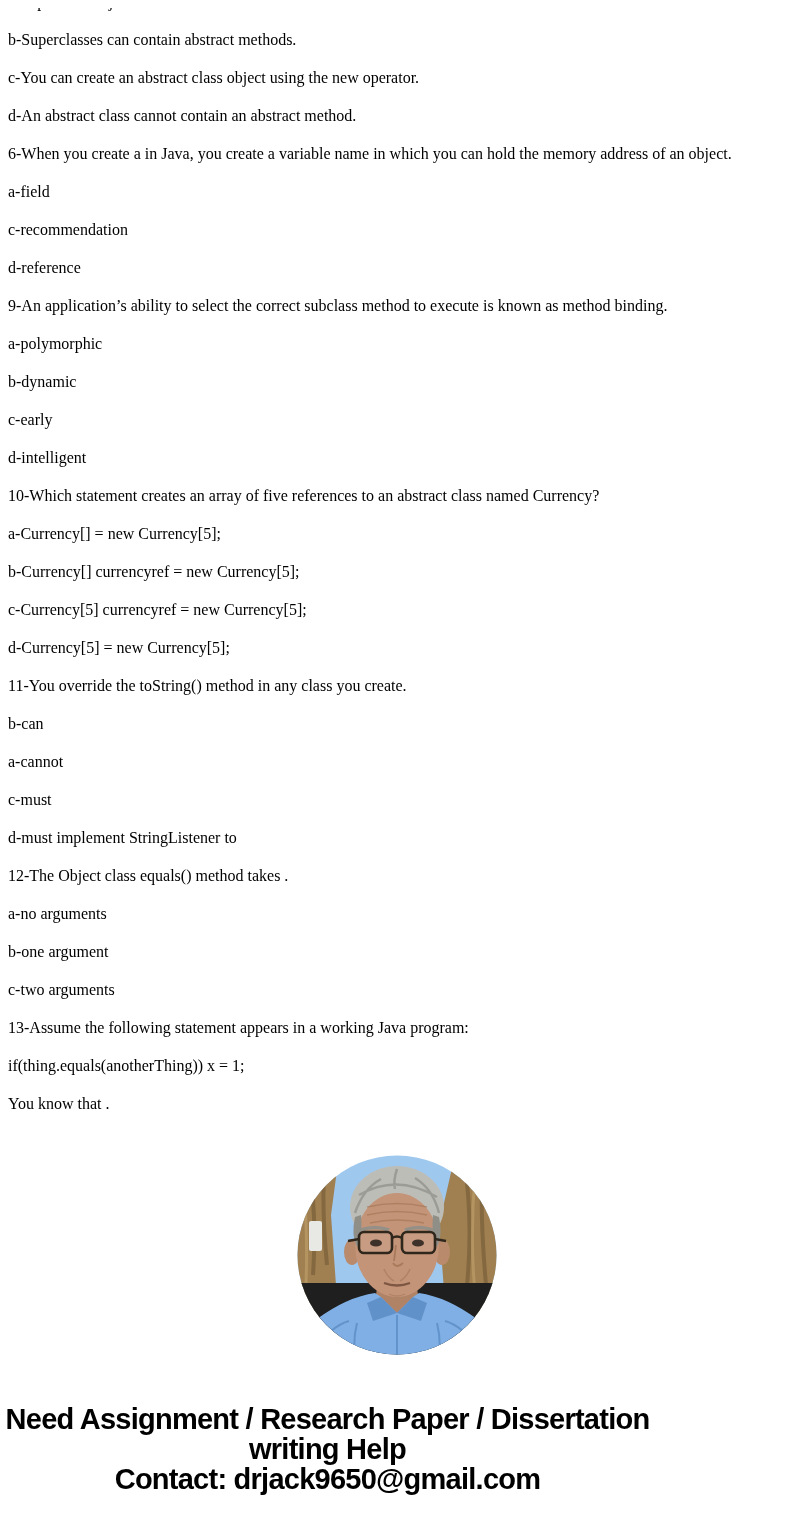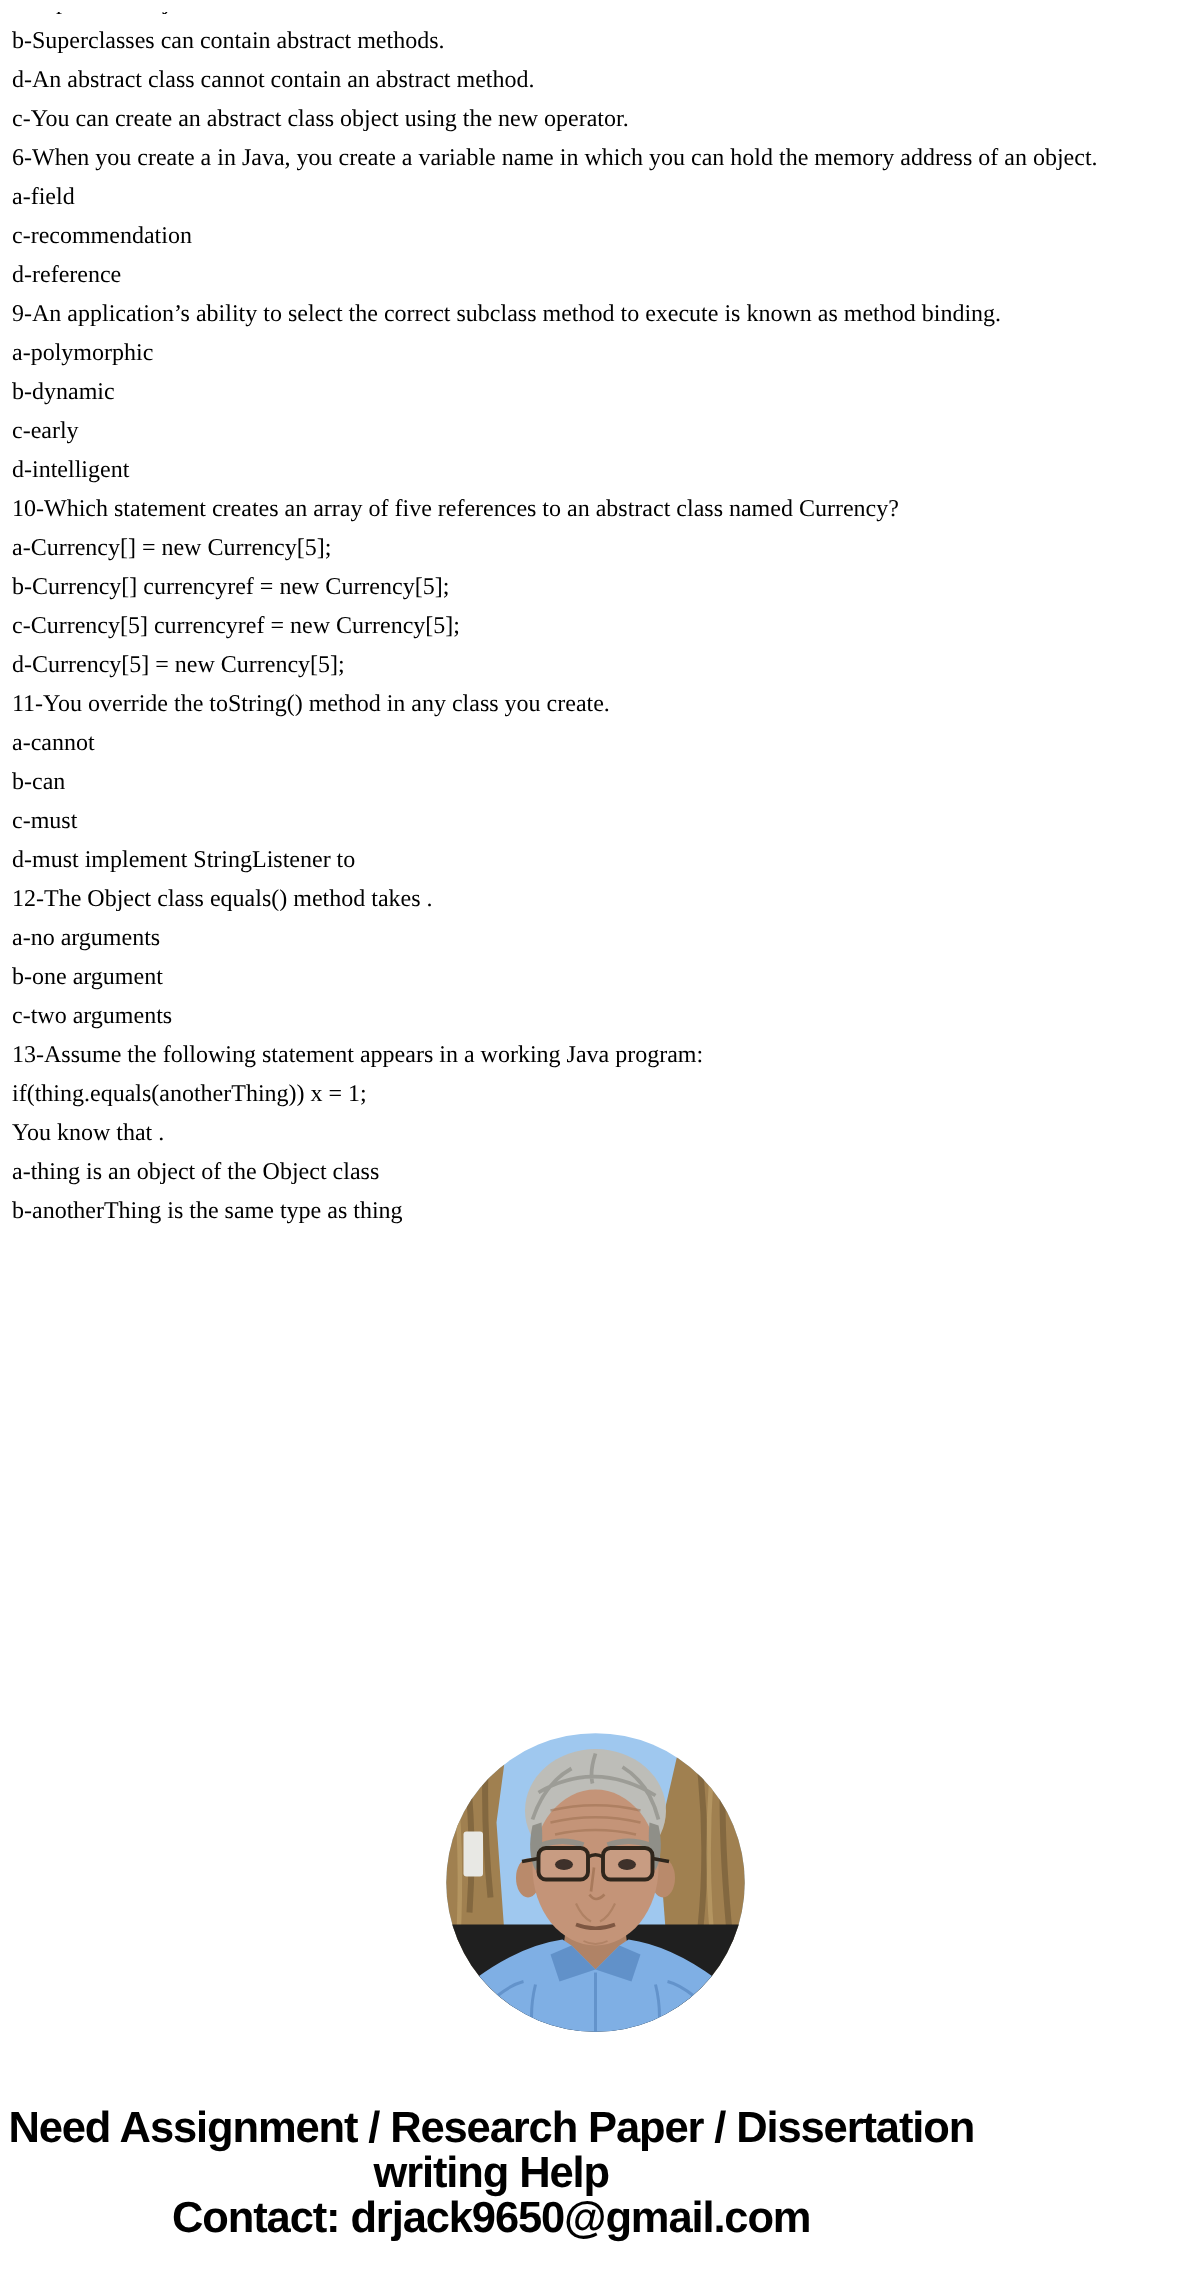--- a/index.html
+++ b/index.html
@@ -12,21 +12,21 @@
   }
   .doc-clip {
     position: absolute;
     top: 8px; left: 8px; right: 8px;
     height: 1115px;
     overflow: hidden;
   }
   .doc-clip p {
     font-size: 16px;
     line-height: 18px;
-    margin: 8px 0;
+    margin: 20px 0;
     color: #000000;
     white-space: nowrap;
   }
   .doc-clip p:first-child { margin-top: -15px; }
   .portrait {
     position: absolute;
     top: 1155px; left: 297px;
     width: 200px; height: 200px;
   }
   .footer {
@@ -42,39 +42,39 @@
     color: #000000;
   }
   .footer div { white-space: nowrap; }
 </style>
 </head>
 <body>
 
 <div class="doc-clip">
   <p>a-Superclass objects are members of their subclass.</p>
   <p>b-Superclasses can contain abstract methods.</p>
+  <p>c-You can create an abstract class object using the new operator.</p>
   <p>d-An abstract class cannot contain an abstract method.</p>
-  <p>c-You can create an abstract class object using the new operator.</p>
   <p>6-When you create a in Java, you create a variable name in which you can hold the memory address of an object.</p>
   <p>a-field</p>
   <p>c-recommendation</p>
   <p>d-reference</p>
   <p>9-An application’s ability to select the correct subclass method to execute is known as method binding.</p>
   <p>a-polymorphic</p>
   <p>b-dynamic</p>
   <p>c-early</p>
   <p>d-intelligent</p>
   <p>10-Which statement creates an array of five references to an abstract class named Currency?</p>
   <p>a-Currency[] = new Currency[5];</p>
   <p>b-Currency[] currencyref = new Currency[5];</p>
   <p>c-Currency[5] currencyref = new Currency[5];</p>
   <p>d-Currency[5] = new Currency[5];</p>
   <p>11-You override the toString() method in any class you create.</p>
+  <p>b-can</p>
   <p>a-cannot</p>
-  <p>b-can</p>
   <p>c-must</p>
   <p>d-must implement StringListener to</p>
   <p>12-The Object class equals() method takes .</p>
   <p>a-no arguments</p>
   <p>b-one argument</p>
   <p>c-two arguments</p>
   <p>13-Assume the following statement appears in a working Java program:</p>
   <p>if(thing.equals(anotherThing)) x = 1;</p>
   <p>You know that .</p>
   <p>a-thing is an object of the Object class</p>

